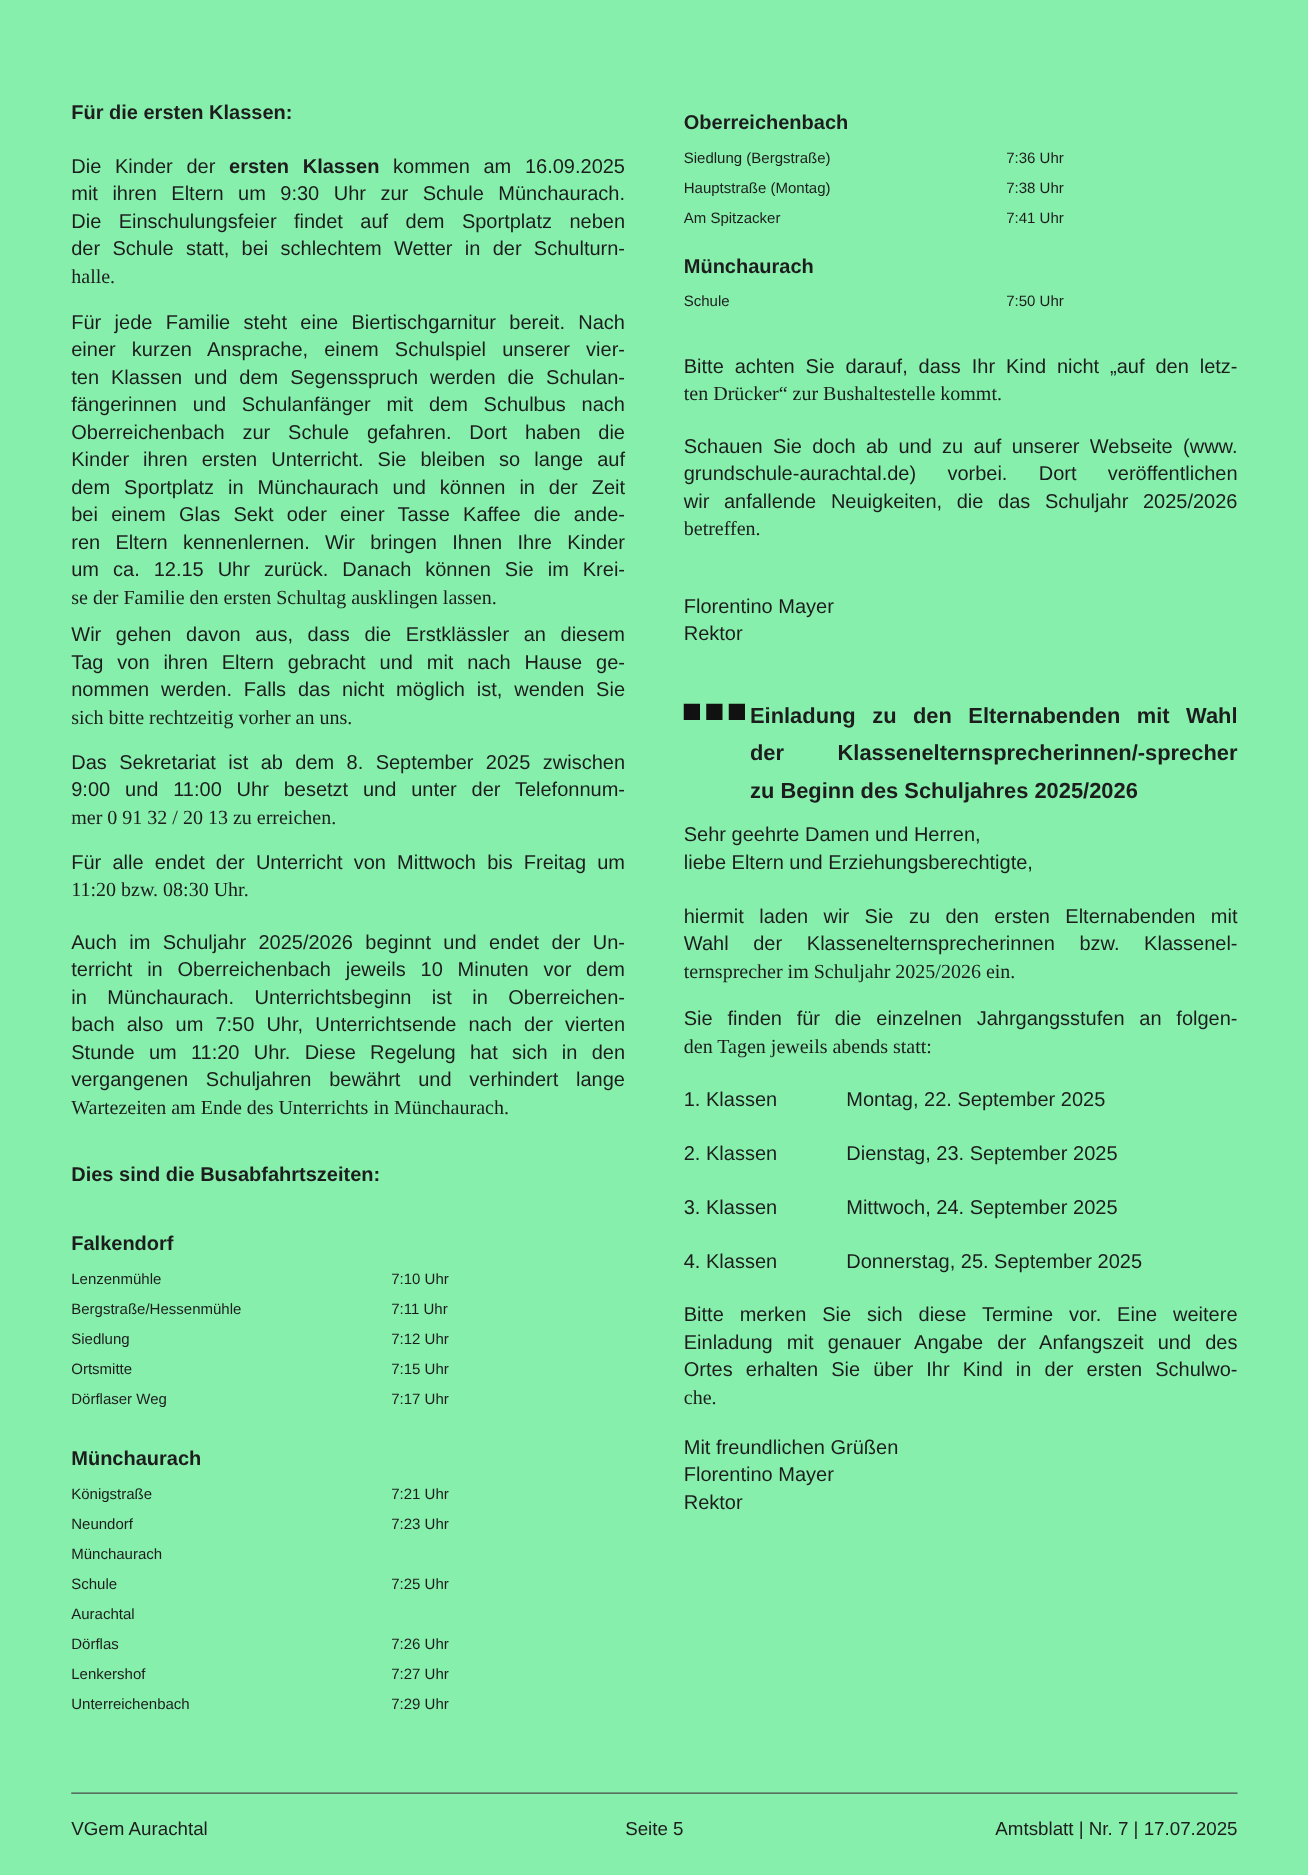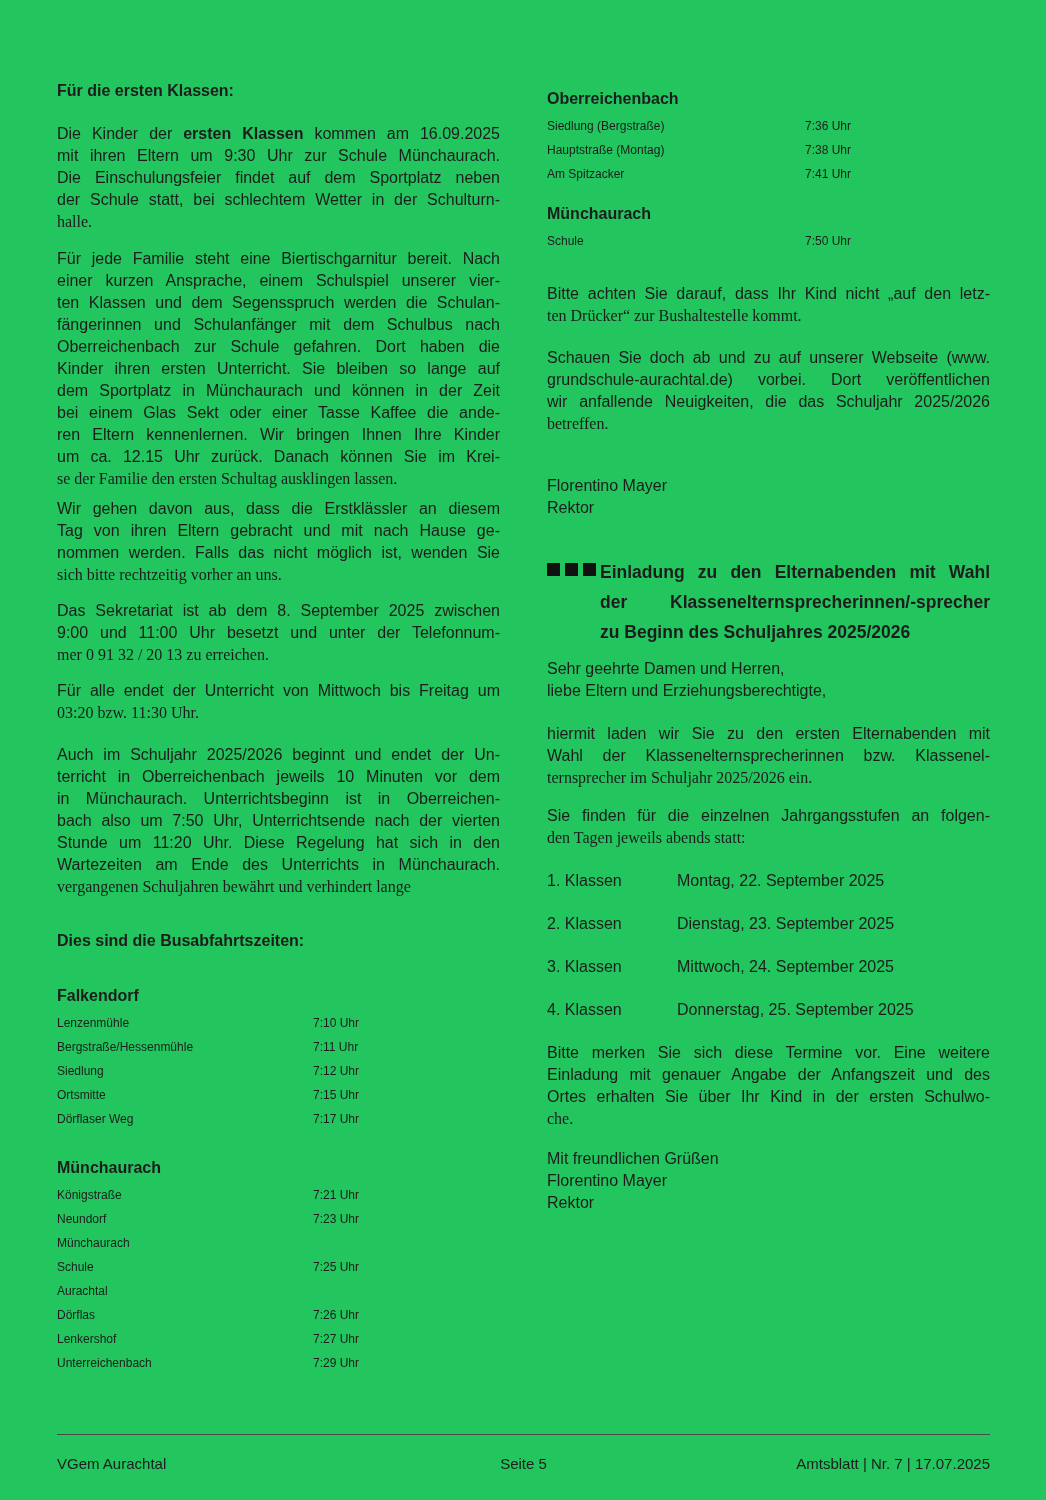--- a/index.html
+++ b/index.html
@@ -1,21 +1,21 @@
 <!DOCTYPE html>
 <html><head>
 <meta charset="utf-8">
 <style>
   html, body { margin: 0; padding: 0; background: #ffffff; }
   body {
     width: 1046px; height: 1500px;
     font-family: "Liberation Sans", "DejaVu Sans", sans-serif;
     color: #1d1d1d;
   }
-  .page { position: relative; width: 1046px; height: 1500px; background: #22c55e; overflow: hidden; }
+  .page { position: relative; width: 1046px; height: 1500px; background: #86efac; overflow: hidden; }
   .col { position: absolute; top: 0; height: 1440px; }
   #col-left  { left: 57px;  width: 443px; }
   #col-right { left: 547px; width: 443px; }
   .block { position: absolute; left: 0; width: 100%; }
 
   .h16 { font-size: 16px; line-height: 22px; font-weight: bold; }
 
   .para { font-size: 16px; line-height: 22px; }
   .para > div { text-align: justify; text-align-last: justify; }
   .para > div:last-of-type { text-align-last: left; font-family: Liberation Serif, serif; }
@@ -86,31 +86,31 @@
     </div>
 
     <div class="block para" style="top:600px">
       <div>Das Sekretariat ist ab dem 8. September 2025 zwischen</div>
         <div>9:00 und 11:00 Uhr besetzt und unter der Telefonnum-</div>
         <div>mer 0 91 32 / 20 13 zu erreichen.</div>
     </div>
 
     <div class="block para" style="top:680px">
       <div>Für alle endet der Unterricht von Mittwoch bis Freitag um</div>
-        <div>03:20 bzw. 11:30 Uhr.</div>
+        <div>11:20 bzw. 08:30 Uhr.</div>
     </div>
 
     <div class="block para" style="top:744px">
       <div>Auch im Schuljahr 2025/2026 beginnt und endet der Un-</div>
         <div>terricht in Oberreichenbach jeweils 10 Minuten vor dem</div>
         <div>in Münchaurach. Unterrichtsbeginn ist in Oberreichen-</div>
         <div>bach also um 7:50 Uhr, Unterrichtsende nach der vierten</div>
         <div>Stunde um 11:20 Uhr. Diese Regelung hat sich in den</div>
+        <div>vergangenen Schuljahren bewährt und verhindert lange</div>
         <div>Wartezeiten am Ende des Unterrichts in Münchaurach.</div>
-        <div>vergangenen Schuljahren bewährt und verhindert lange</div>
     </div>
 
     <div class="block h16" style="top:930px">Dies sind die Busabfahrtszeiten:</div>
 
     <div class="block" style="top:985px">
       <div class="sect-title">Falkendorf</div>
       <div class="rows">
         <div class="brow">
             <span>Lenzenmühle</span>
             <span class="btime">7:10 Uhr</span>

